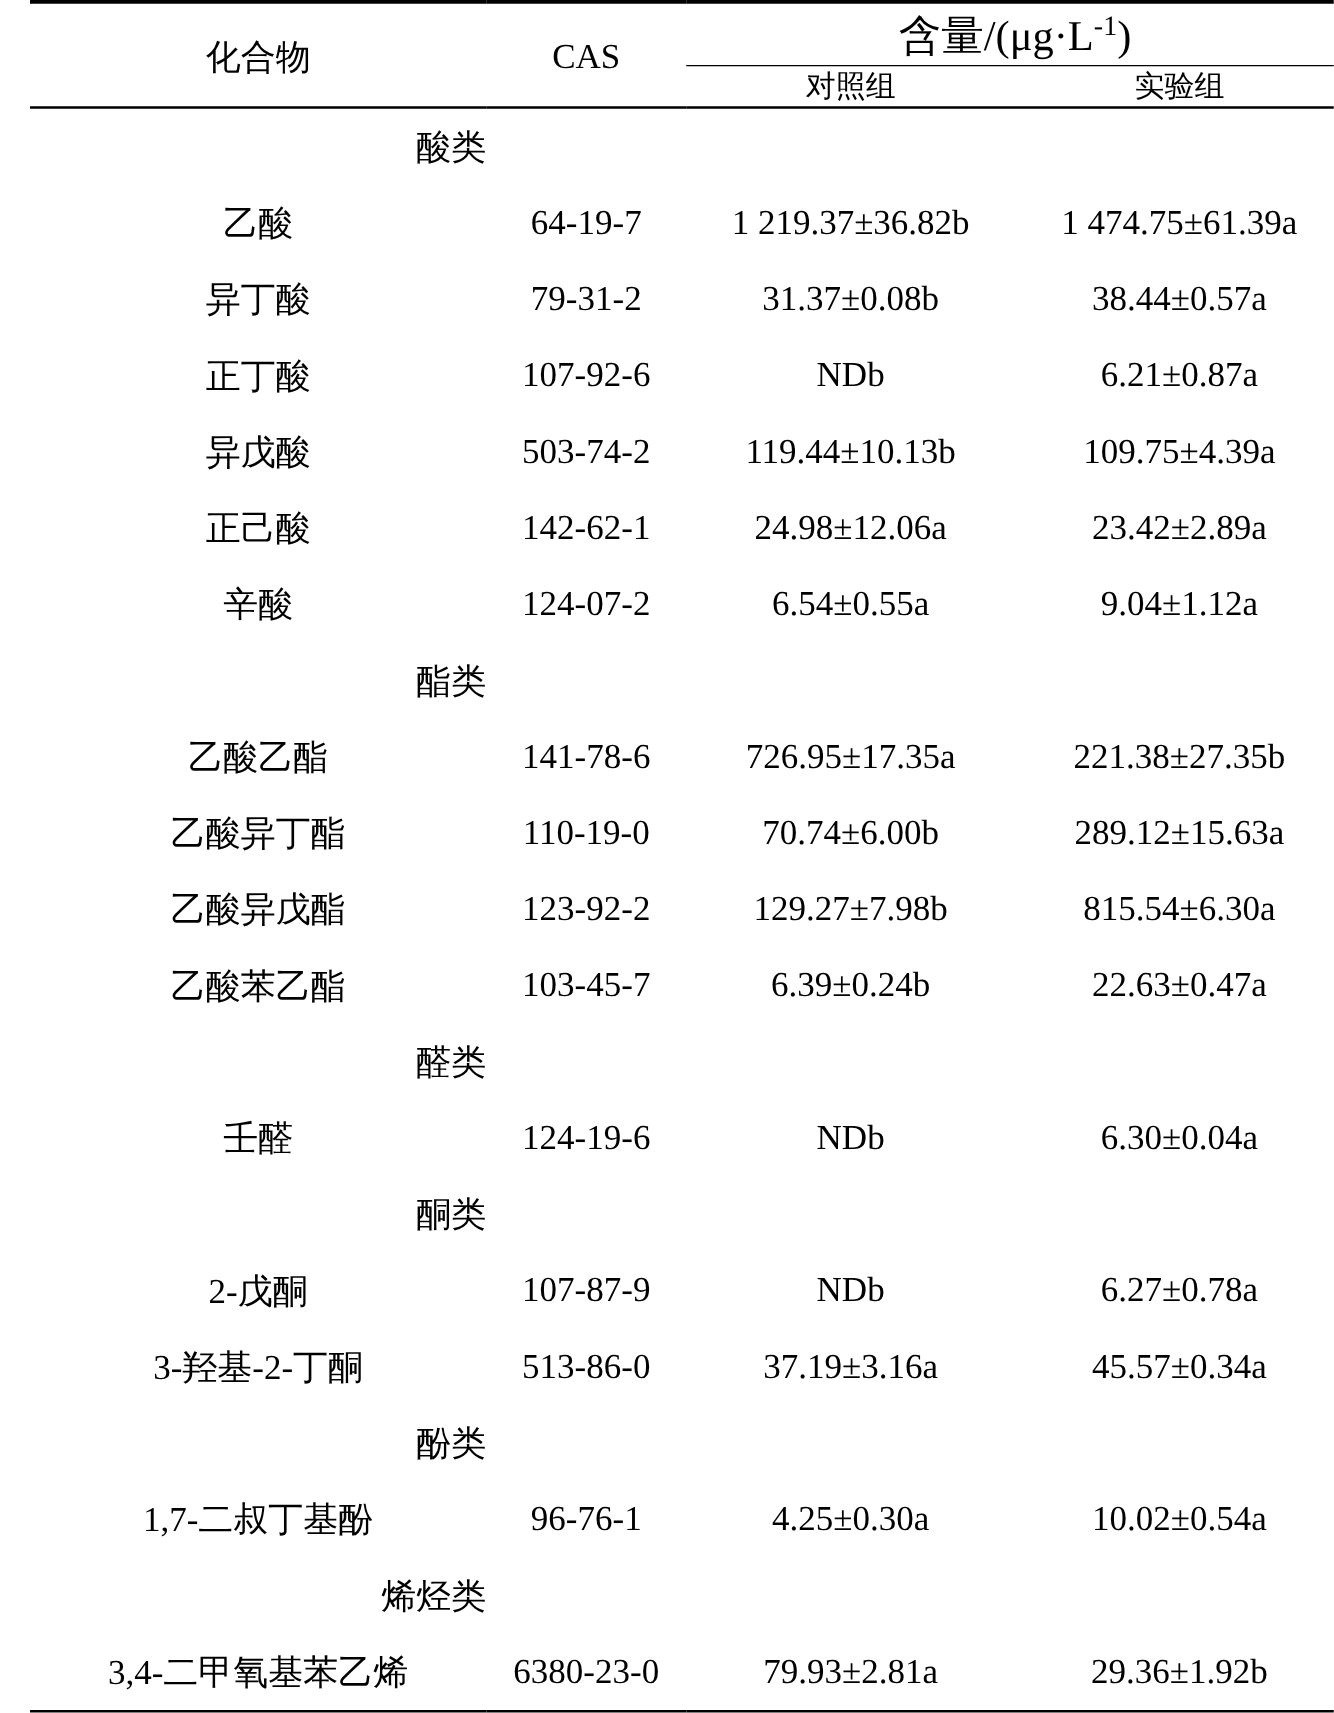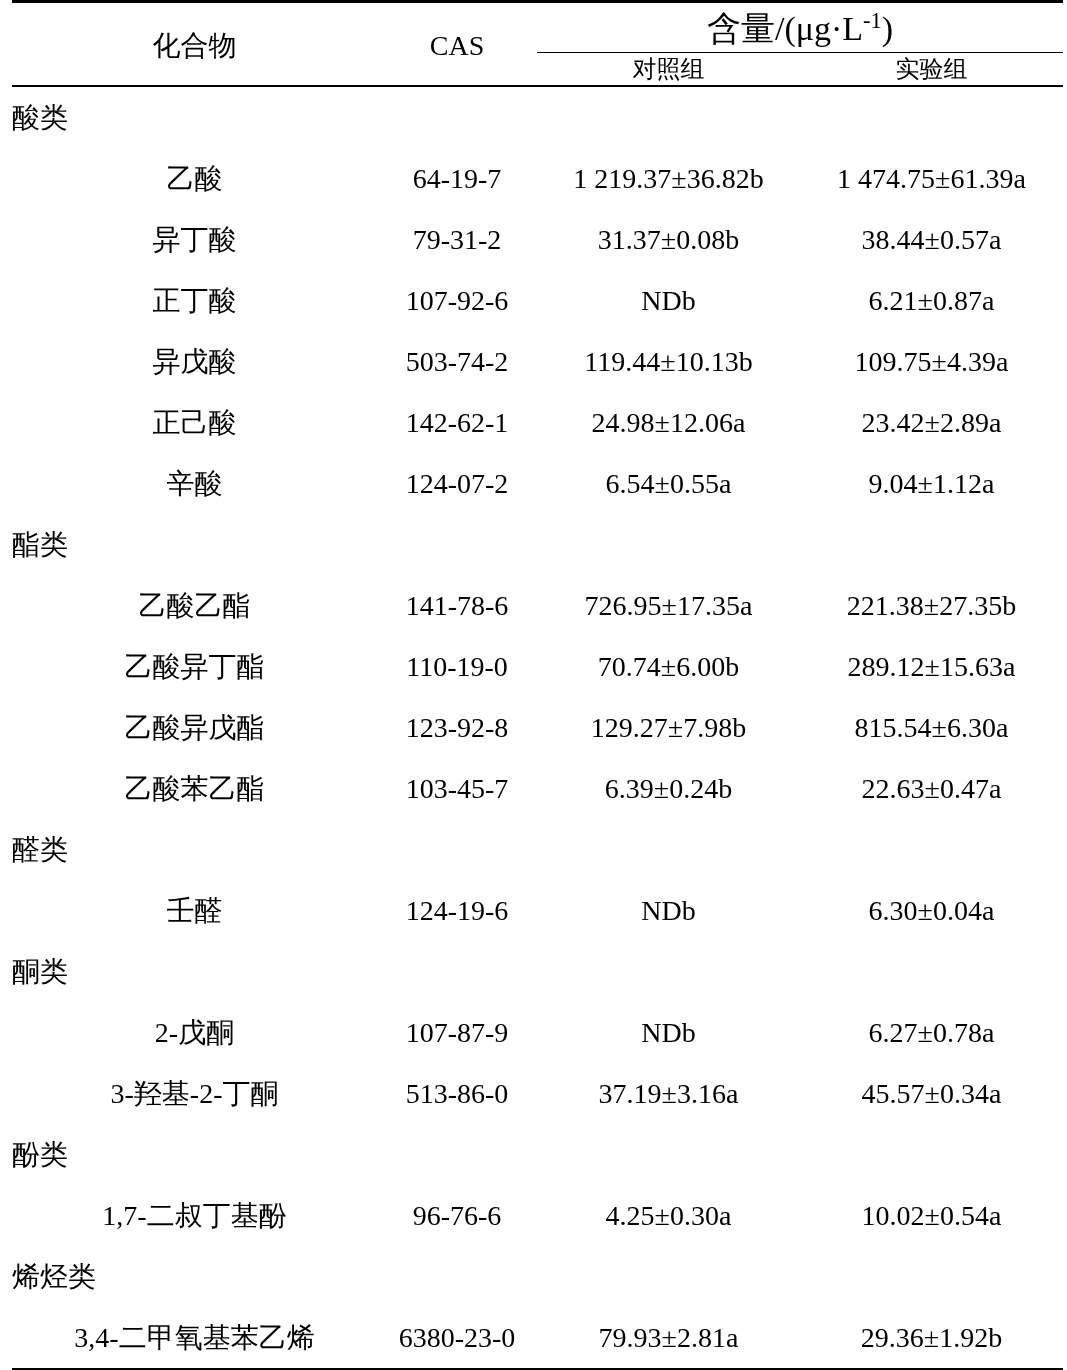--- a/index.html
+++ b/index.html
@@ -12,21 +12,21 @@
     height: 1370px;
     font-family: "Liberation Serif", "DejaVu Serif", serif;
     color: #000000;
     -webkit-font-smoothing: antialiased;
   }
   .sheet {
     width: 1067px;
     height: 1370px;
     position: relative;
     box-sizing: border-box;
-    padding: 0 12px;
+    padding: 0 24px;
     font-family: Liberation Serif, serif;
   }
   table.data-table {
     width: 1051px;
     border-collapse: collapse;
     table-layout: fixed;
     font-size: 27px;
   }
   table.data-table td,
   table.data-table th {
@@ -75,21 +75,21 @@
     height: 0;
     line-height: 0;
     font-size: 0;
     border-bottom: 3px solid #000;
   }
   tr.data-row td {
     height: 61px;
     font-size: 28px;
   }
   tr.data-row.category td {
-    text-align: left;
+    text-align: right;
   }
   td.compound-cell {
     font-size: 28px;
   }
   td.cas-cell, td.val-cell {
     font-size: 28px;
   }
   .unit-sup {
     font-size: 0.66em;
     vertical-align: super;
@@ -182,21 +182,21 @@
           <td class="val-cell">221.38±27.35b</td>
         </tr>
         <tr class="data-row">
           <td class="compound-cell">乙酸异丁酯</td>
           <td class="cas-cell">110-19-0</td>
           <td class="val-cell">70.74±6.00b</td>
           <td class="val-cell">289.12±15.63a</td>
         </tr>
         <tr class="data-row">
           <td class="compound-cell">乙酸异戊酯</td>
-          <td class="cas-cell">123-92-8</td>
+          <td class="cas-cell">123-92-2</td>
           <td class="val-cell">129.27±7.98b</td>
           <td class="val-cell">815.54±6.30a</td>
         </tr>
         <tr class="data-row">
           <td class="compound-cell">乙酸苯乙酯</td>
           <td class="cas-cell">103-45-7</td>
           <td class="val-cell">6.39±0.24b</td>
           <td class="val-cell">22.63±0.47a</td>
         </tr>
         <tr class="data-row category">
@@ -230,21 +230,21 @@
           <td class="val-cell">45.57±0.34a</td>
         </tr>
         <tr class="data-row category">
           <td class="compound-cell">酚类</td>
           <td class="cas-cell"></td>
           <td class="val-cell"></td>
           <td class="val-cell"></td>
         </tr>
         <tr class="data-row">
           <td class="compound-cell">1,7-二叔丁基酚</td>
-          <td class="cas-cell">96-76-6</td>
+          <td class="cas-cell">96-76-1</td>
           <td class="val-cell">4.25±0.30a</td>
           <td class="val-cell">10.02±0.54a</td>
         </tr>
         <tr class="data-row category">
           <td class="compound-cell">烯烃类</td>
           <td class="cas-cell"></td>
           <td class="val-cell"></td>
           <td class="val-cell"></td>
         </tr>
         <tr class="data-row">

